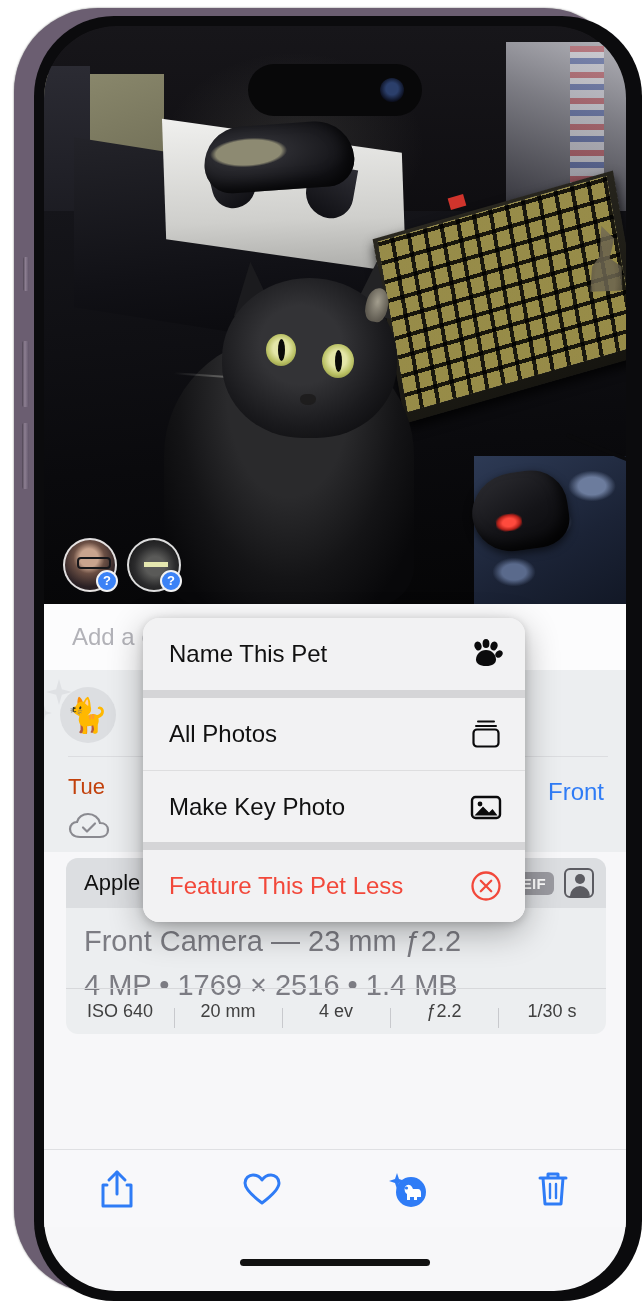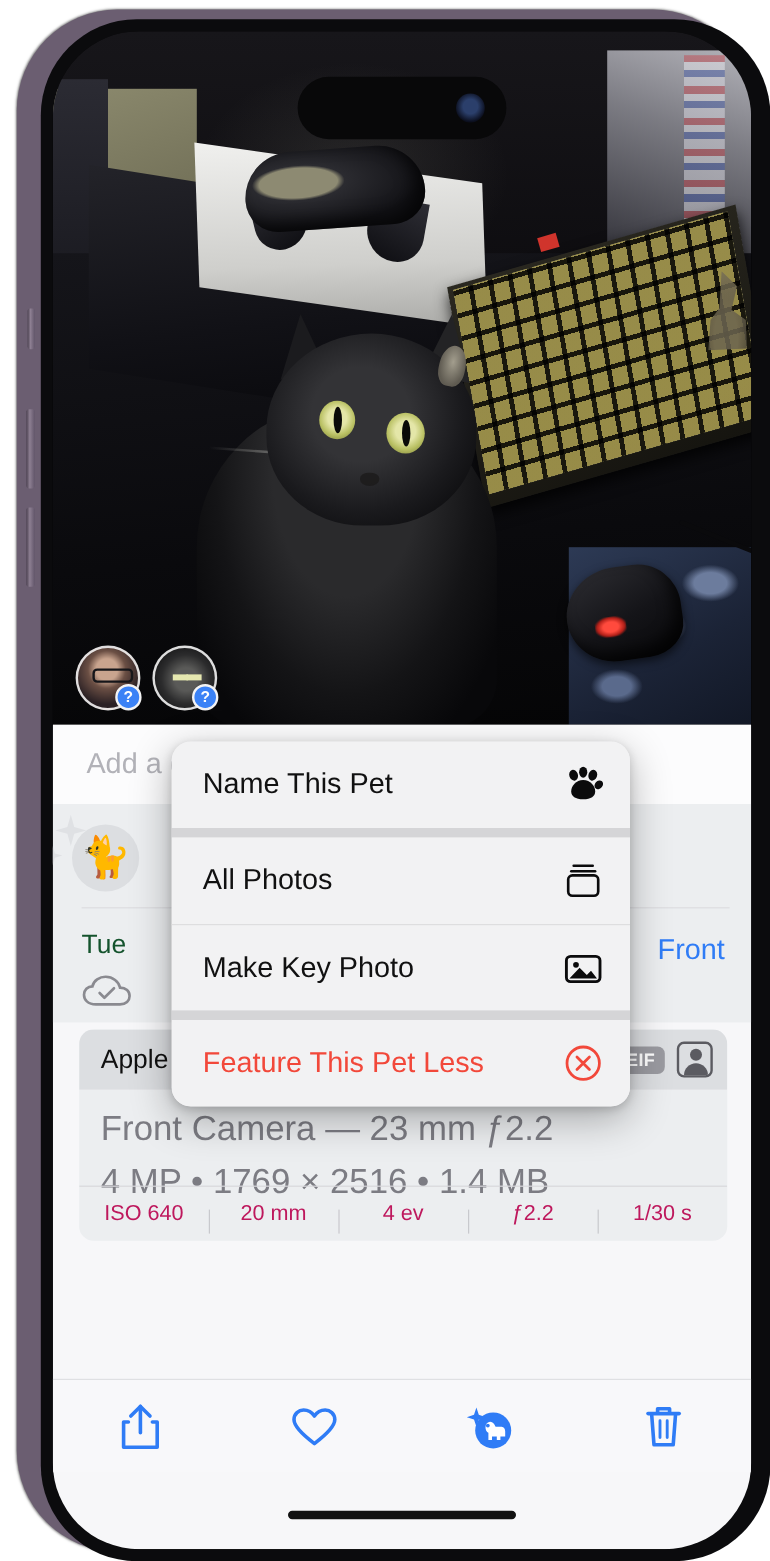--- a/index.html
+++ b/index.html
@@ -174,21 +174,21 @@
   #pets-cat-glyph { font-size:34px; line-height:1; color:#0b0b0c; }
   .sparkle { position:absolute; background:#dfe1e4;
     clip-path: polygon(50% 0,61% 39%,100% 50%,61% 61%,50% 100%,39% 61%,0 50%,39% 39%); }
   #sparkle-a { left:-14px; top:-8px; width:26px; height:26px; }
   #sparkle-b { left:-24px; top:18px; width:16px; height:16px; }
   #pets-divider { position:absolute; left:24px; top:152px; width:540px; height:1px; background:#dcdde0; }
 
   
   #date-row { position:absolute; left:0; top:156px; width:582px; height:92px;
     background:#eceef0; }
-  #date-text { position:absolute; left:24px; top:14px; font-size:22px; color:#14532d; }
+  #date-text { position:absolute; left:24px; top:14px; font-size:22px; color:#c2410c; }
   #cloud-icon { position:absolute; left:24px; top:52px; width:42px; height:28px; }
   #adjust-btn { position:absolute; right:22px; top:18px; font-size:24px; color:#2f7cf6; }
 
   
   #meta-card { position:absolute; left:22px; top:254px; width:540px; height:176px;
     background:#eceef0; border-radius:12px; overflow:hidden; }
   #meta-head { position:relative; height:50px; background:#dcdee1;
     display:flex; align-items:center; padding:0 12px 0 18px; }
   #meta-device { font-size:22px; color:#111; flex:1; }
   #heif-badge { background:#9a9aa0; color:#fff; font-size:15px; font-weight:600;
@@ -196,21 +196,21 @@
   #portrait-icon { width:30px; height:30px; border:2.5px solid #5b5b61; border-radius:6px;
     position:relative; overflow:hidden; }
   #portrait-icon::before { content:""; position:absolute; left:9px; top:4px; width:10px; height:10px;
     border-radius:50%; background:#5b5b61; }
   #portrait-icon::after { content:""; position:absolute; left:4px; top:16px; width:20px; height:14px;
     border-radius:10px 10px 0 0; background:#5b5b61; }
   #meta-body { padding:12px 18px 8px; }
   .meta-line { font-size:29px; color:#7c7c83; line-height:1.5; }
   #meta-exif { position:absolute; left:0; bottom:0; width:540px; height:46px;
     border-top:1px solid #d7d8db; display:flex; align-items:center; }
-  .exif-item { flex:1; text-align:center; font-size:18px; color:#be185d; position:relative; }
+  .exif-item { flex:1; text-align:center; font-size:18px; color:#404040; position:relative; }
   .exif-item + .exif-item::before { content:""; position:absolute; left:0; top:7px;
     width:1px; height:20px; background:#c8c9cd; }
 
   
   #location-row { position:absolute; left:22px; top:454px; width:540px; height:62px;
     background:#e7e8ec; border-radius:12px; display:flex; align-items:center;
     justify-content:center; }
   #location-text { font-size:24px; color:#2f7cf6; }
 
   

